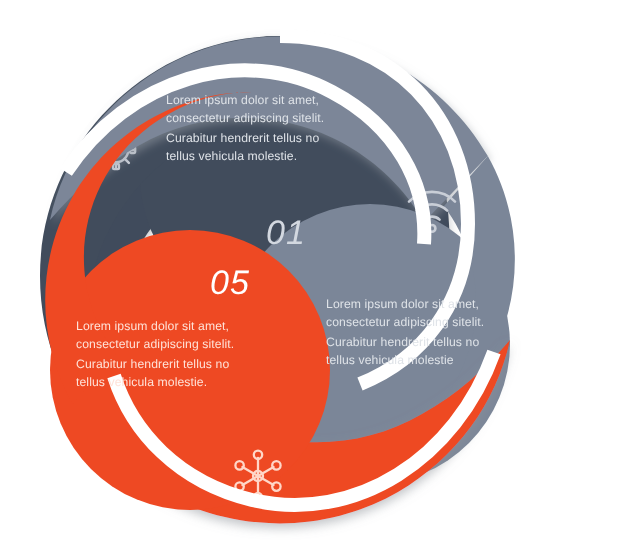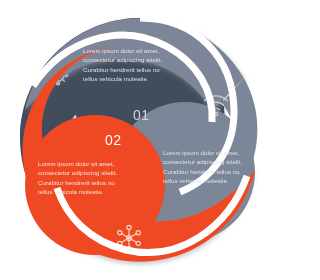--- a/index.html
+++ b/index.html
@@ -17,24 +17,25 @@
     position:absolute;
     font-size:6.1px;
     line-height:1.52;
     letter-spacing:.05px;
     color:#dfe3e8;
     white-space:pre-line;
   }
   .seg-text.on-orange{color:#ffe2d8;}
   .seg-num{
     position:absolute;
-    font-size:14px;
+    font-size:17px;
     font-weight:400;
     letter-spacing:.5px;
     color:#d3d8e0;
+    font-style:italic;
   }
   .seg-num.on-orange{color:#ffffff;}
 
   
   #text-01{left:83px;top:46px;width:92px;text-align:left;}
   #num-01{left:133px;top:107px;}
   
   #text-02{left:163px;top:148px;width:92px;text-align:left;}
   #num-02{left:141px;top:148px;}
   
@@ -176,16 +177,16 @@
 
     <div class="seg-text" id="text-02">Lorem ipsum dolor sit amet,
 consectetur adipiscing sitelit.
 Curabitur hendrerit tellus no
 tellus vehicula molestie</div>
 
     <div class="seg-text on-orange" id="text-03">Lorem ipsum dolor sit amet,
 consectetur adipiscing sitelit.
 Curabitur hendrerit tellus no
 tellus vehicula molestie.</div>
-    <div class="seg-num on-orange" id="num-03">02</div>
+    <div class="seg-num on-orange" id="num-03">05</div>
   </div>
 
 </div>
 
 </body></html>

